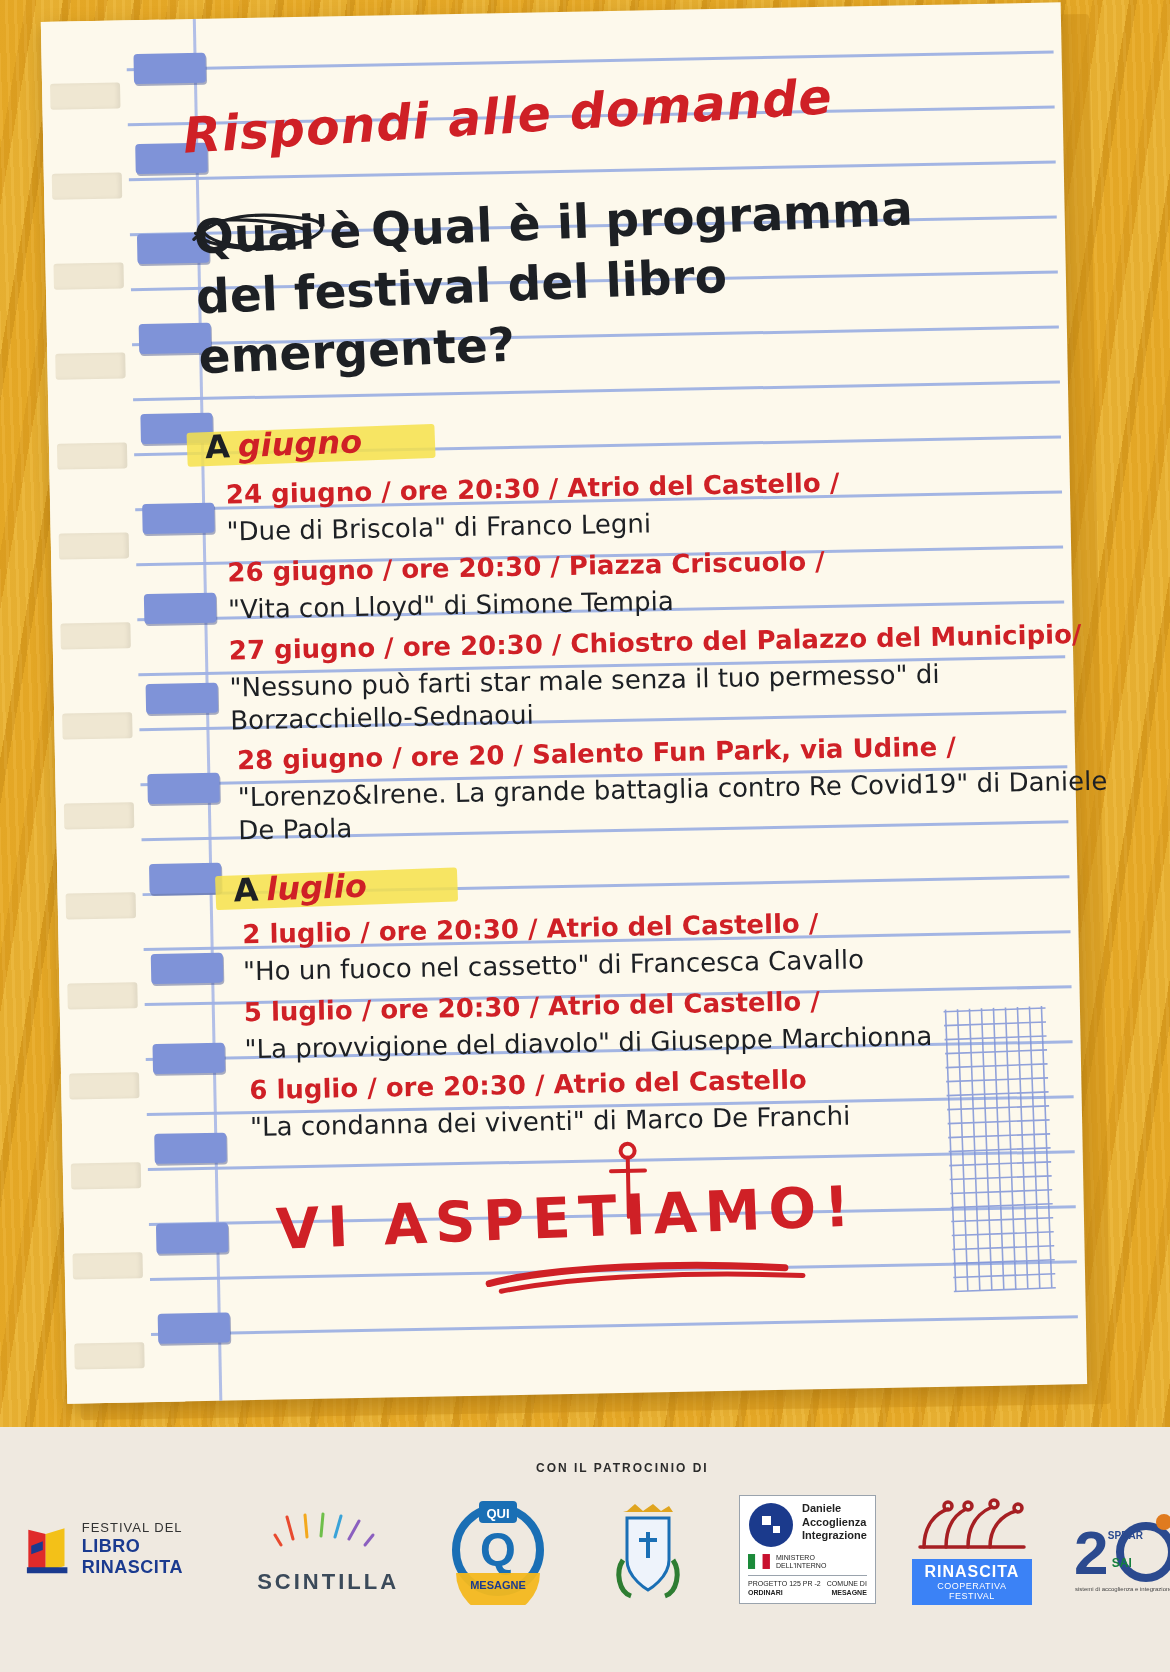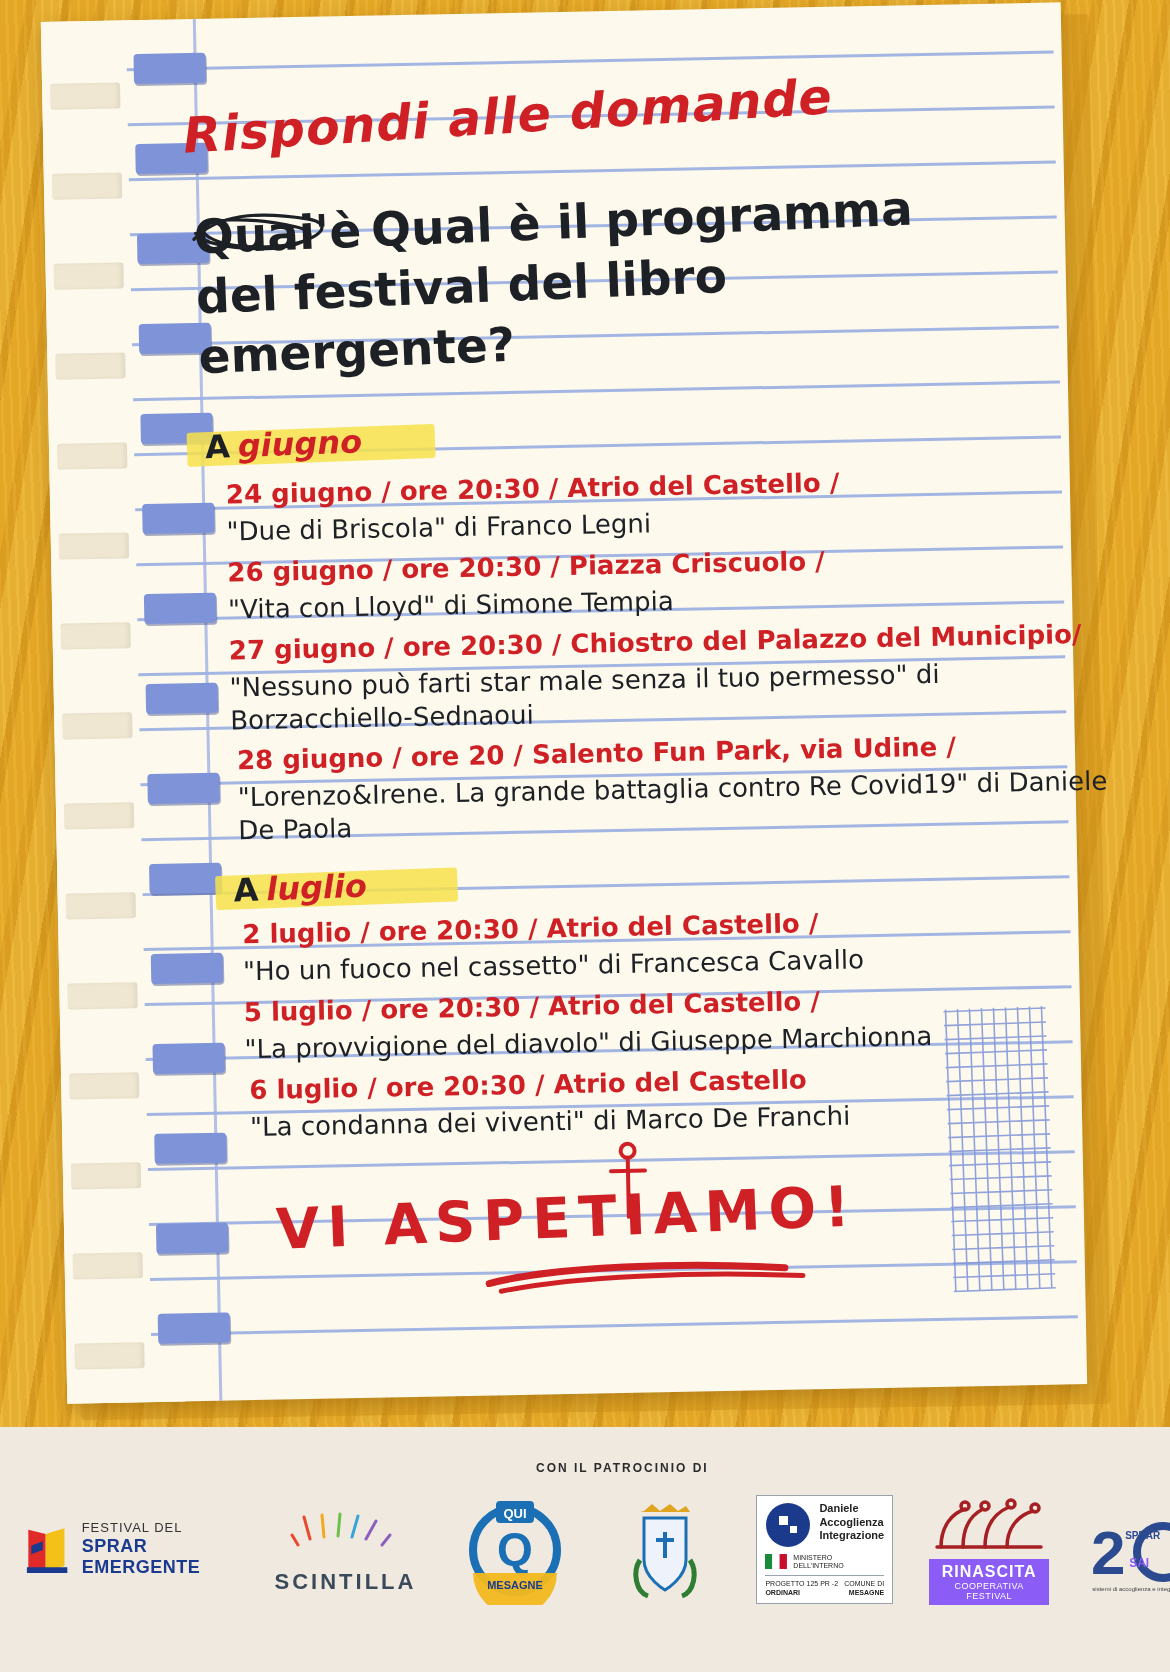--- a/index.html
+++ b/index.html
@@ -302,21 +302,21 @@
     border: 1px solid #9aa3ad;
     background: #fff;
     padding: 6px 8px;
     font-family: "Liberation Sans", sans-serif;
     font-size: 9px;
     color: #222;
     line-height: 1.2;
   }
   .sai-box { text-align: center; font-family: "Liberation Sans", sans-serif; }
   .rinascita {
-    background: #8b5cf6;
+    background: #3b82f6;
     color: #fff;
     font-family: "Liberation Sans", sans-serif;
     text-align: center;
     padding: 4px 10px;
   }
 </style>
 </head>
 <body>
 
 <div class="wood"></div>
@@ -477,21 +477,21 @@
 
     <div class="logo">
       <svg width="66" height="72" viewBox="0 0 66 72">
         <path d="M6 8 L6 62 L30 66 L30 14 Z" fill="#e02a2a"></path>
         <path d="M30 14 L30 66 L56 58 L56 6 Z" fill="#f3c118"></path>
         <path d="M10 30 L26 24 L26 36 L10 42 Z" fill="#1a3a8f"></path>
         <path d="M4 60 L60 60 L60 68 L4 68 Z" fill="#1a3a8f"></path>
       </svg>
       <div class="logo-text">
         <div class="l1">FESTIVAL DEL</div>
-        <div class="l2">SPRAR EMERGENTE</div>
+        <div class="l2">LIBRO RINASCITA</div>
       </div>
     </div>
 
     <div class="logo" style="flex-direction:column; gap:20px; margin-left:30px;">
       <svg width="110" height="44" viewBox="0 0 110 44">
         <g stroke-width="3" stroke-linecap="round">
           <path d="M20 34 L14 12" stroke="#e84a2f"></path>
           <path d="M34 32 L32 10" stroke="#f3a81d"></path>
           <path d="M48 31 L50 9" stroke="#6fbf4a"></path>
           <path d="M62 32 L68 11" stroke="#3aa3d8"></path>
@@ -578,19 +578,19 @@
     </div>
 
     <div class="sai-box" style="margin-left:6px;">
       <div style="position:relative; width:120px; height:78px;">
         <svg width="120" height="78" viewBox="0 0 120 78">
           <text x="10" y="66" font-size="62" font-weight="bold" fill="#2b4a8f" font-family="Liberation Sans, sans-serif">2</text>
           <circle cx="82" cy="44" r="26" fill="none" stroke="#2b4a8f" stroke-width="8"></circle>
           <circle cx="100" cy="14" r="8" fill="#e07b1f"></circle>
         </svg>
         <div style="position:absolute; left:44px; top:22px; font-size:10px; font-weight:bold; color:#2b4a8f;">SPRAR</div>
-        <div style="position:absolute; left:48px; top:48px; font-size:12px; font-weight:bold; color:#8b5cf6;">SAI</div>
+        <div style="position:absolute; left:48px; top:48px; font-size:12px; font-weight:bold; color:#15803d;">SAI</div>
       </div>
       <div style="font-size:6px; color:#444;">sistemi di accoglienza e integrazione</div>
     </div>
 
   </div>
 </div>
 
 </body></html>

